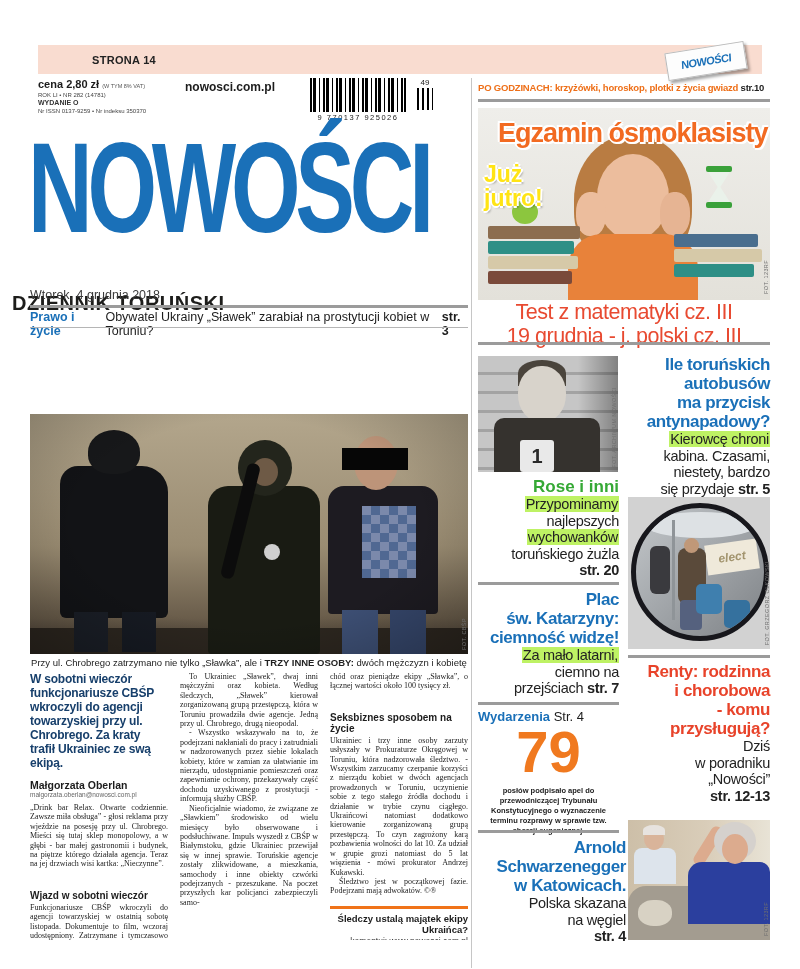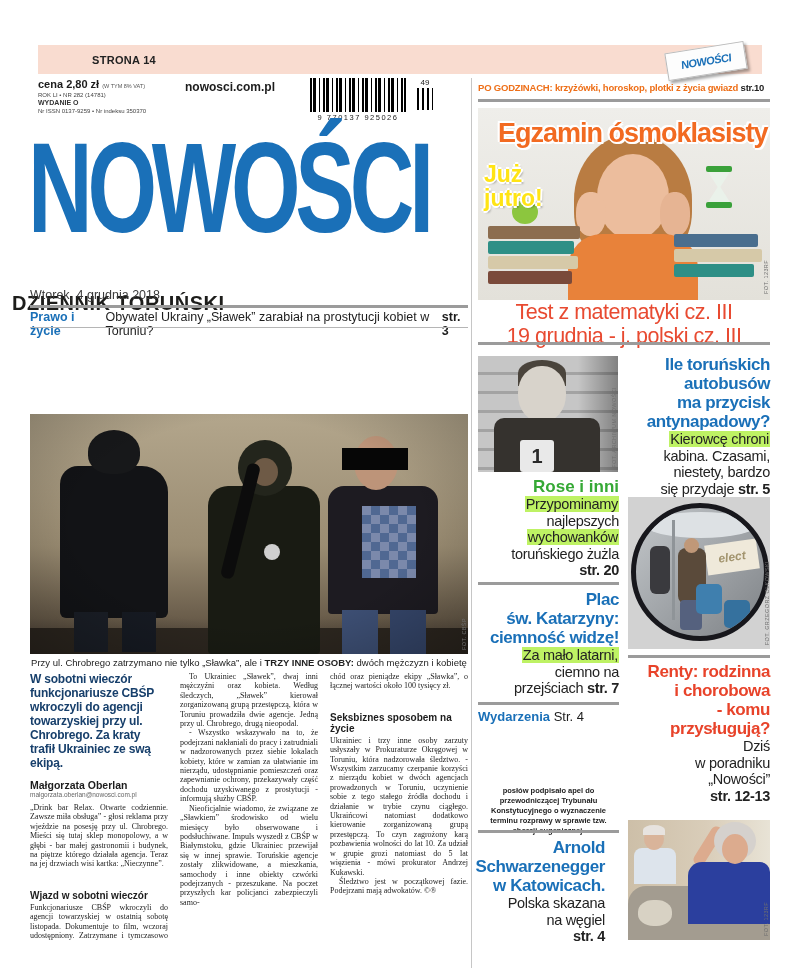--- a/index.html
+++ b/index.html
@@ -139,21 +139,21 @@
   .hl{display:inline;background:#bef264;padding:0 1px;}
   .rose-blk{left:478px;top:477px;}
   .rule-rose{left:478px;top:582px;width:141px;}
   .plac-blk{left:478px;top:590px;}
   .rule-wyd{left:478px;top:702px;width:141px;}
   .wyd-label{left:478px;top:709px;width:141px;font-size:13px;}
   .wyd-label .lab{color:#1a70b8;font-weight:bold;}
   .wyd-num{left:478px;top:722px;width:141px;text-align:center;font-size:58px;font-weight:800;color:#f0791f;line-height:60px;}
   .wyd-txt{left:478px;top:786px;width:141px;text-align:center;font-size:7.5px;font-weight:bold;line-height:10px;color:#222;}
   .rule-arn{left:478px;top:830px;width:141px;}
-  .arnold-blk{left:464px;top:838px;}
+  .arnold-blk{left:485px;top:838px;}
 
   
   .bus-blk{left:628px;top:355px;width:142px;text-align:right;}
   .ph-bus{left:628px;top:497px;width:142px;height:152px;background:#d2d2d2;overflow:hidden;}
   .bus-circle{position:absolute;left:3px;top:6px;width:128px;height:128px;border-radius:50%;
               border:5px solid #17171c;background:linear-gradient(135deg,#c3c7ca 0%,#9a9ea2 60%,#7e8286 100%);overflow:hidden;}
   .bus-ceil{position:absolute;left:10px;top:4px;width:110px;height:26px;background:#dde1e4;border-radius:50%;}
   .bus-sign{position:absolute;right:6px;top:34px;width:52px;height:30px;background:#efe9da;transform:rotate(-8deg);
             display:flex;align-items:center;justify-content:center;font-size:12px;font-style:italic;font-weight:bold;color:#a2946e;}
   .bus-seat1{position:absolute;left:60px;top:76px;width:26px;height:30px;background:#3f7fae;border-radius:5px;}
@@ -256,20 +256,25 @@
     <div class="col">
       <div class="bodytxt ind">To Ukrainiec „Sławek”, dwaj inni mężczyźni oraz kobieta. Według śledczych, „Sławek” kierował zorganizowaną grupą przestępczą, która w Toruniu prowadziła dwie agencje. Jedną przy ul. Chrobrego, drugą nieopodal.</div>
       <div class="bodytxt ind">- Wszystko wskazywało na to, że podejrzani nakłaniali do pracy i zatrudniali w nadzorowanych przez siebie lokalach kobiety, które w zamian za ułatwianie im nierządu, udostępnianie pomieszczeń oraz zapewnianie ochrony, przekazywały część dochodu uzyskiwanego z prostytucji - informują służby CBŚP.</div>
       <div class="bodytxt ind">Nieoficjalnie wiadomo, że związane ze „Sławkiem” środowisko od wielu miesięcy było obserwowane i podsłuchiwane. Impuls wyszedł z CBŚP w Białymstoku, gdzie Ukrainiec przewijał się w innej sprawie. Toruńskie agencje zostały zlikwidowane, a mieszkania, samochody i inne obiekty czwórki podejrzanych - przeszukane. Na poczet przyszłych kar policjanci zabezpieczyli samo-</div>
     </div>
     <div class="col">
       <div class="bodytxt">chód oraz pieniądze ekipy „Sławka”, o łącznej wartości około 100 tysięcy zł.</div>
       <div class="subhead">Seksbiznes sposobem na życie</div>
       <div class="bodytxt">Ukrainiec i trzy inne osoby zarzuty usłyszały w Prokuraturze Okręgowej w Toruniu, która nadzorowała śledztwo. - Wszystkim zarzucamy czerpanie korzyści z nierządu kobiet w dwóch agencjach prowadzonych w Toruniu, uczynienie sobie z tego stałego źródła dochodu i działanie w trybie czynu ciągłego. Ukraińcowi natomiast dodatkowo kierowanie zorganizowaną grupą przestępczą. To czyn zagrożony karą pozbawienia wolności do lat 10. Za udział w grupie grozi natomiast do 5 lat więzienia - mówi prokurator Andrzej Kukawski.</div>
       <div class="bodytxt ind">Śledztwo jest w początkowej fazie. Podejrzani mają adwokatów. ©®</div>
+      <div class="art-foot">
+        <div class="rule-orange"></div>
+        <div class="foot-q">Śledczy ustalą majątek ekipy Ukraińca?</div>
+        <div class="foot-cta">komentuj: www.nowosci.com.pl</div>
+      </div>
     </div>
   </div>
 
   <div class="abs rule3 sb-divider-top"></div>
 
   <div class="abs ph-girl">
     <div class="eg-hair"></div>
     <div class="eg-face"></div>
     <div class="eg-handL"></div>
     <div class="eg-handR"></div>
@@ -329,20 +334,21 @@
     <div class="sb-title-blue">św. Katarzyny:</div>
     <div class="sb-title-blue">ciemność widzę!</div>
     <div class="sb-line"><span class="hl">Za mało latarni,</span></div>
     <div class="sb-line">ciemno na</div>
     <div class="sb-line"><span>przejściach </span><b>str. 7</b></div>
   </div>
 
   <div class="abs rule3 rule-wyd"></div>
 
   <div class="abs wyd-label"><span class="lab">Wydarzenia</span> <span>Str. 4</span></div>
+  <div class="abs wyd-num">79</div>
   <div class="abs wyd-txt">posłów podpisało apel do przewodniczącej Trybunału Konstytucyjnego o wyznaczenie terminu rozprawy w sprawie tzw. aborcji eugenicznej.</div>
 
   <div class="abs rule3 rule-arn"></div>
 
   <div class="abs sb-left-txt arnold-blk">
     <div class="sb-title-blue">Arnold</div>
     <div class="sb-title-blue">Schwarzenegger</div>
     <div class="sb-title-blue">w Katowicach.</div>
     <div class="sb-line">Polska skazana</div>
     <div class="sb-line">na węgiel</div>

